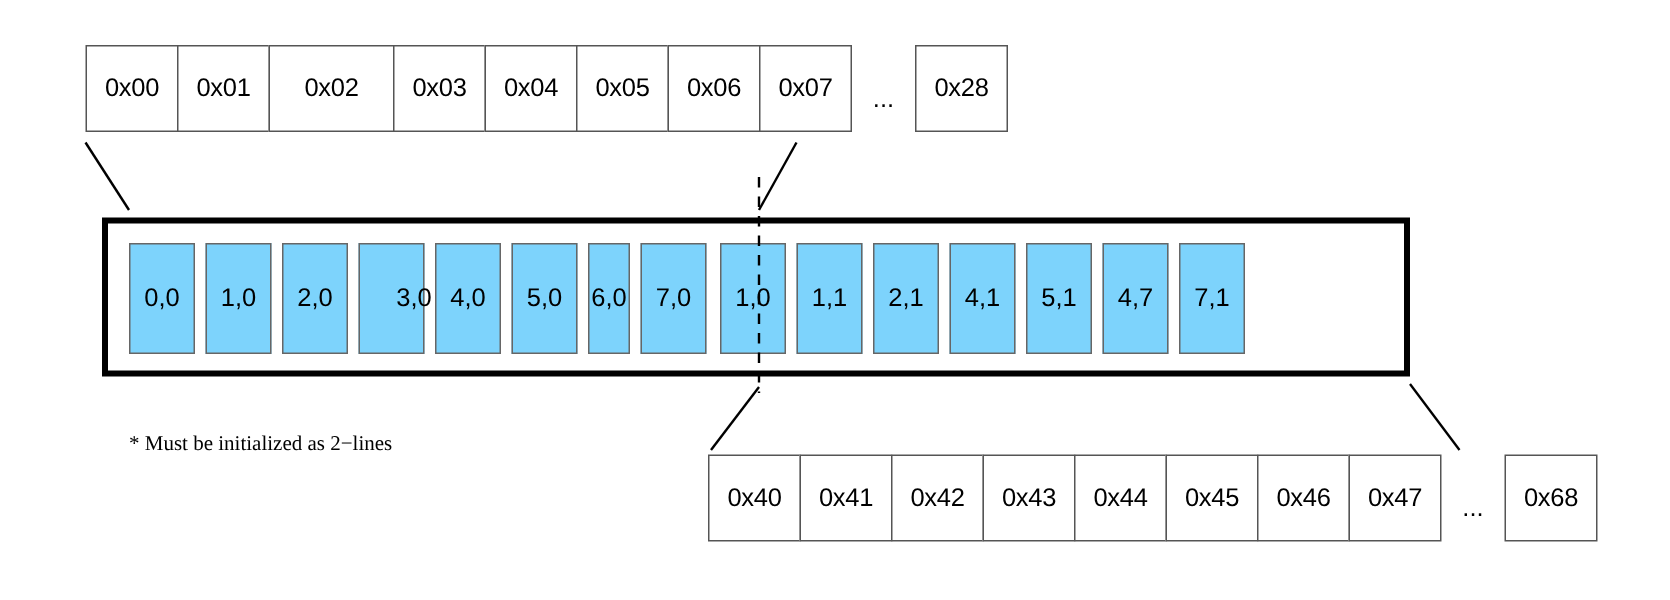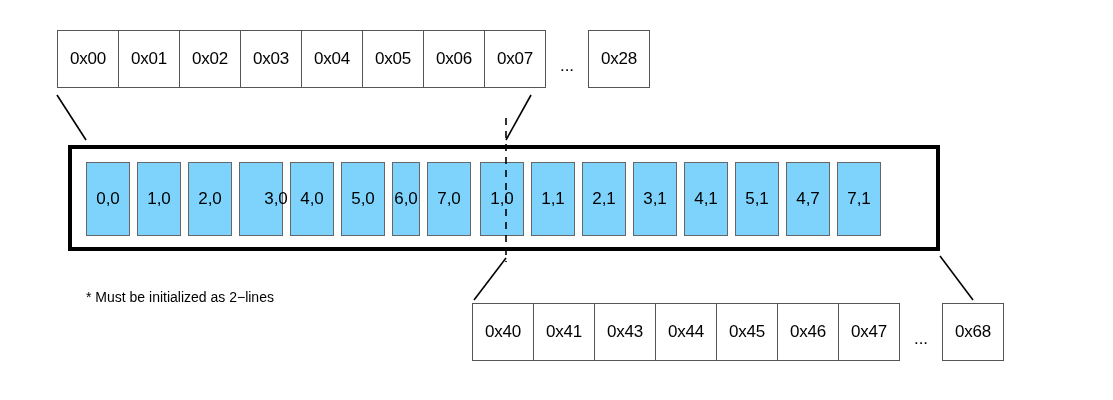--- a/index.html
+++ b/index.html
@@ -72,20 +72,21 @@
     color: #000000;
     white-space: nowrap;
   }
 
   
   #note {
     position: absolute;
     font-size: 14px;
     color: #000000;
     white-space: nowrap;
+    font-family: Liberation Serif, serif;
   }
 
   
   #lines {
     position: absolute;
     left: 0;
     top: 0;
     width: 1113px;
     height: 400px;
     pointer-events: none;
@@ -94,21 +95,21 @@
 </head>
 <body>
 
 <div id="canvas">
 
   <div class="addr-strip" id="top-row" style="left:57px; top:30px; height:58px;">
 
     <div class="addr-run">
       <div class="addr-cell" style="width:62px;">0x00</div>
       <div class="addr-cell" style="width:62px;">0x01</div>
-      <div class="addr-cell" style="width:62px;">0x02</div>
+      <div class="addr-cell" style="width:84px;">0x02</div>
       <div class="addr-cell" style="width:62px;">0x03</div>
       <div class="addr-cell" style="width:62px;">0x04</div>
       <div class="addr-cell" style="width:62px;">0x05</div>
       <div class="addr-cell" style="width:62px;">0x06</div>
       <div class="addr-cell" style="width:62px;">0x07</div>
     </div>
 
     <div class="ellipsis" style="width:42px;">...</div>
 
     <div class="addr-cell" style="width:62px;">0x28</div>
@@ -122,32 +123,32 @@
     <div class="cache-cell" style="width:44px; margin-right:7px;">2,0</div>
     <div class="cache-cell" style="width:44px; margin-right:7px;padding-left:30px;">3,0</div>
     <div class="cache-cell" style="width:44px; margin-right:7px;">4,0</div>
     <div class="cache-cell" style="width:44px; margin-right:7px;">5,0</div>
     <div class="cache-cell" style="width:28px; margin-right:7px;">6,0</div>
     <div class="cache-cell" style="width:44px; margin-right:9px;">7,0</div>
 
     <div class="cache-cell" style="width:44px; margin-right:7px;">1,0</div>
     <div class="cache-cell" style="width:44px; margin-right:7px;">1,1</div>
     <div class="cache-cell" style="width:44px; margin-right:7px;">2,1</div>
-    <div class="cache-cell" style="width:44px; margin-right:7px;">3,1</div>
     <div class="cache-cell" style="width:44px; margin-right:7px;">4,1</div>
     <div class="cache-cell" style="width:44px; margin-right:7px;">5,1</div>
     <div class="cache-cell" style="width:44px; margin-right:7px;">4,7</div>
     <div class="cache-cell" style="width:44px;">7,1</div>
   </div>
 
   <div class="addr-strip" id="bottom-row" style="left:472px; top:303px; height:58px;">
 
     <div class="addr-run">
       <div class="addr-cell" style="width:62px;">0x40</div>
       <div class="addr-cell" style="width:62px;">0x41</div>
+      <div class="addr-cell" style="width:62px;">0x42</div>
       <div class="addr-cell" style="width:62px;">0x43</div>
       <div class="addr-cell" style="width:62px;">0x44</div>
       <div class="addr-cell" style="width:62px;">0x45</div>
       <div class="addr-cell" style="width:62px;">0x46</div>
       <div class="addr-cell" style="width:62px;">0x47</div>
     </div>
 
     <div class="ellipsis" style="width:42px;">...</div>
 
     <div class="addr-cell" style="width:62px;">0x68</div>

